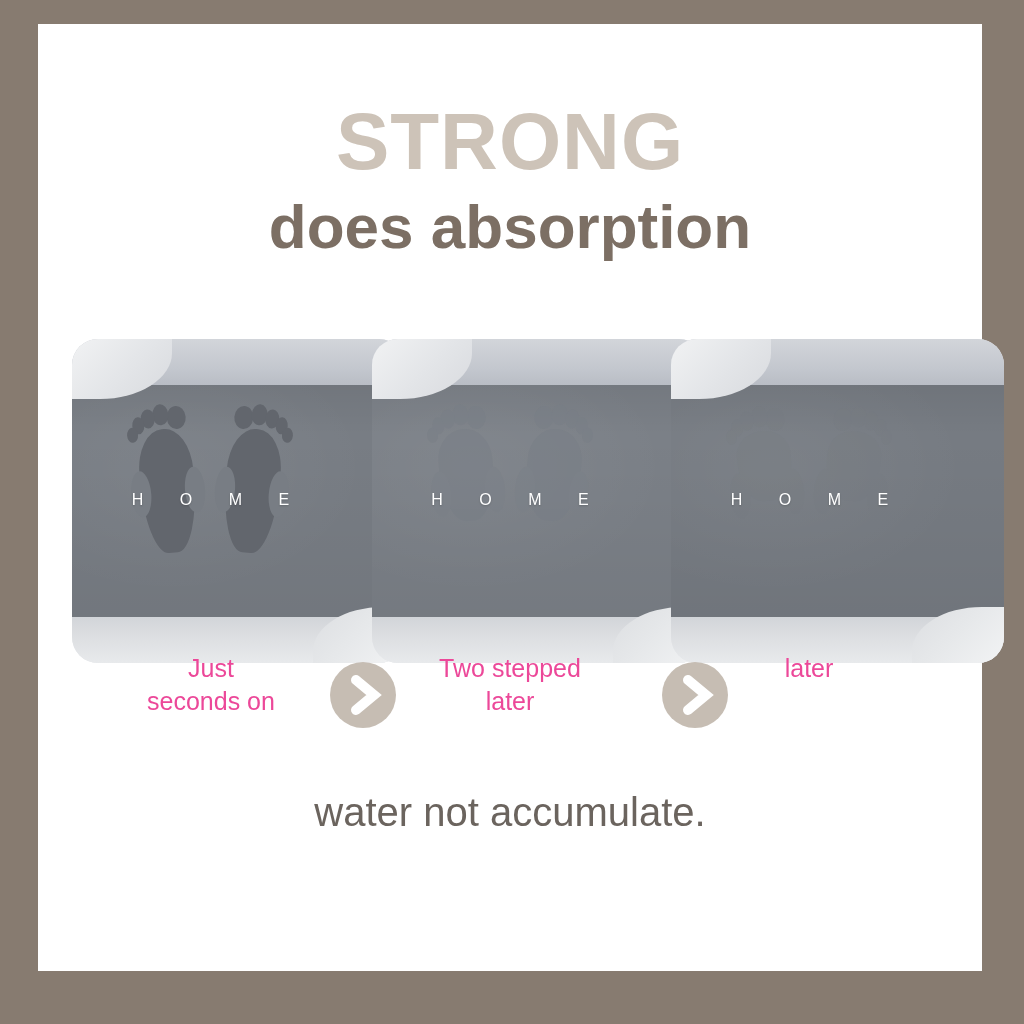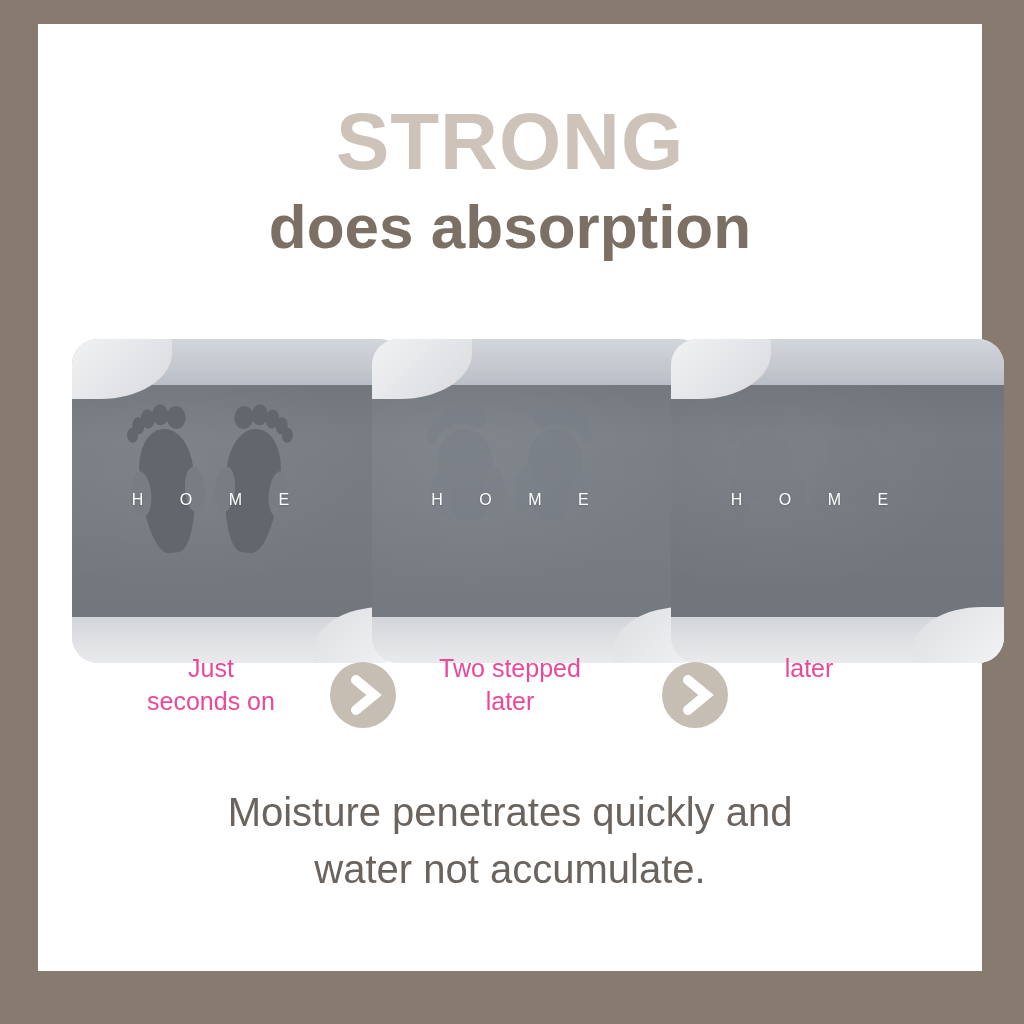--- a/index.html
+++ b/index.html
@@ -359,18 +359,17 @@
         </svg>
       </div>
 
       <div class="caption cap3">
         <div>later</div>
       </div>
 
     </div>
 
     <div id="tagline">
-      <div>Moisture penetrates quickly and</div>
       <div>water not accumulate.</div>
     </div>
 
   </div>
 </div>
 
 </body></html>

